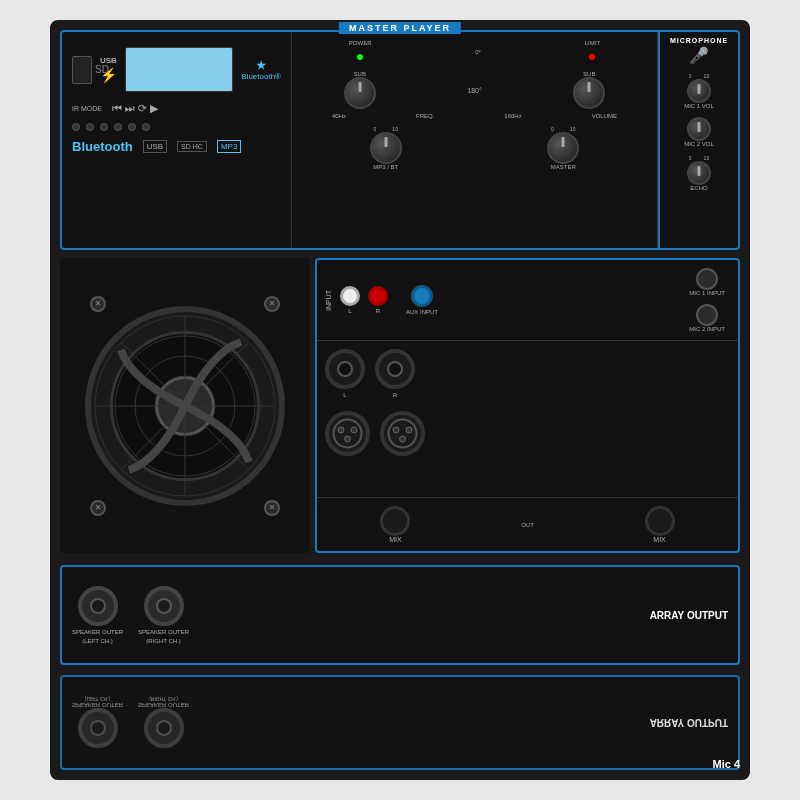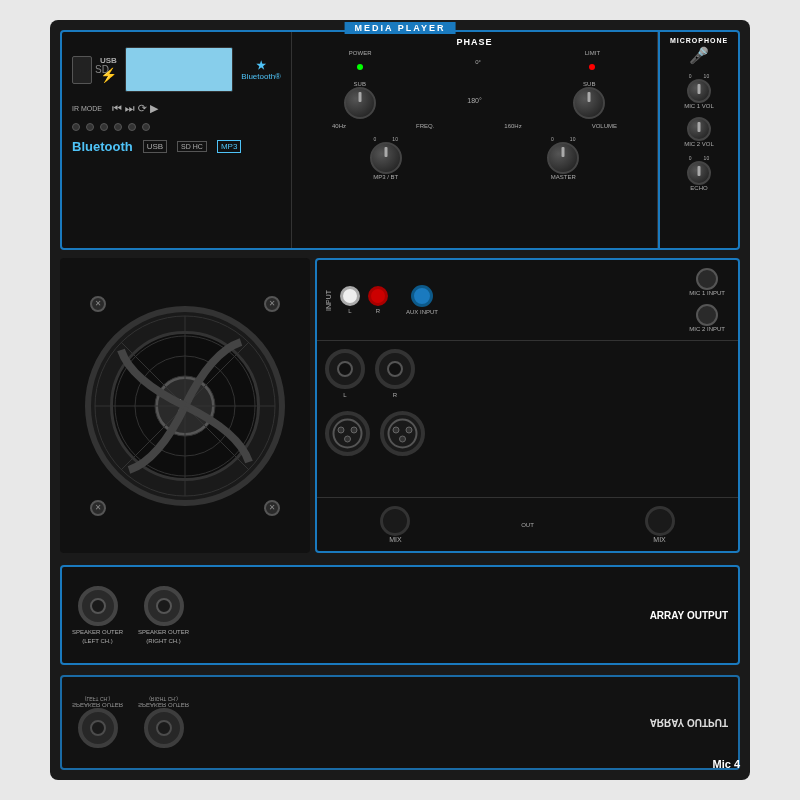--- a/index.html
+++ b/index.html
@@ -440,21 +440,21 @@
       font-size: 11px;
       font-weight: bold;
     }
   </style>
 </head>
 <body>
 
 <div class="device">
 
   <div class="top-panel">
-    <div class="media-player-label">MEDIA PLAYER</div>
+    <div class="media-player-label">MASTER PLAYER</div>
 
     <div class="left-section">
       <div class="usb-display-area">
 
         <div style="display:flex;flex-direction:column;align-items:center;gap:2px;">
           <div style="width:20px;height:28px;background:#222;border:1px solid #555;border-radius:2px;display:flex;align-items:center;justify-content:center;">
             <span style="color:#888;font-size:10px;margin-left:40px;">SD</span>
           </div>
         </div>
         <div style="display:flex;flex-direction:column;gap:2px;">
@@ -493,21 +493,20 @@
         <span class="bt-text">Bluetooth</span>
         <span class="usb-small">USB</span>
         <span class="sdhc">SD HC</span>
         <span class="mp3">MP3</span>
       </div>
     </div>
 
     <div class="right-section">
 
       <div class="phase-section">
-        <div class="phase-label">PHASE</div>
         <div class="phase-indicators">
           <div style="text-align:center;">
             <div style="color:#aaa;font-size:6px;">POWER</div>
             <div class="led-green"></div>
           </div>
           <div style="text-align:center;">
             <div style="color:#aaa;font-size:6px;">0°</div>
           </div>
           <div style="text-align:center;">
             <div style="color:#aaa;font-size:6px;">LIMIT</div>

